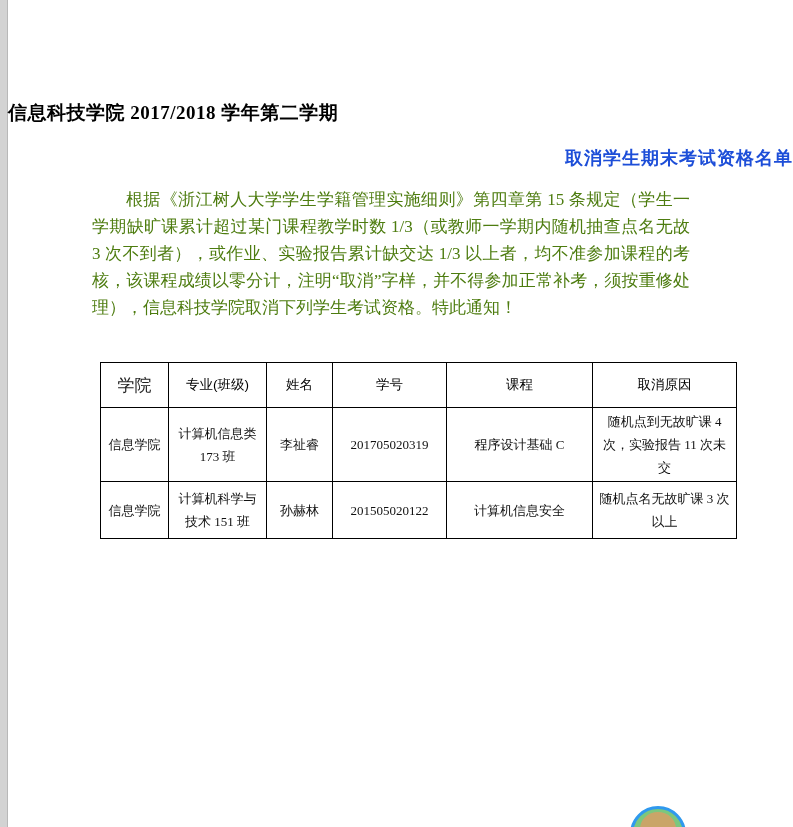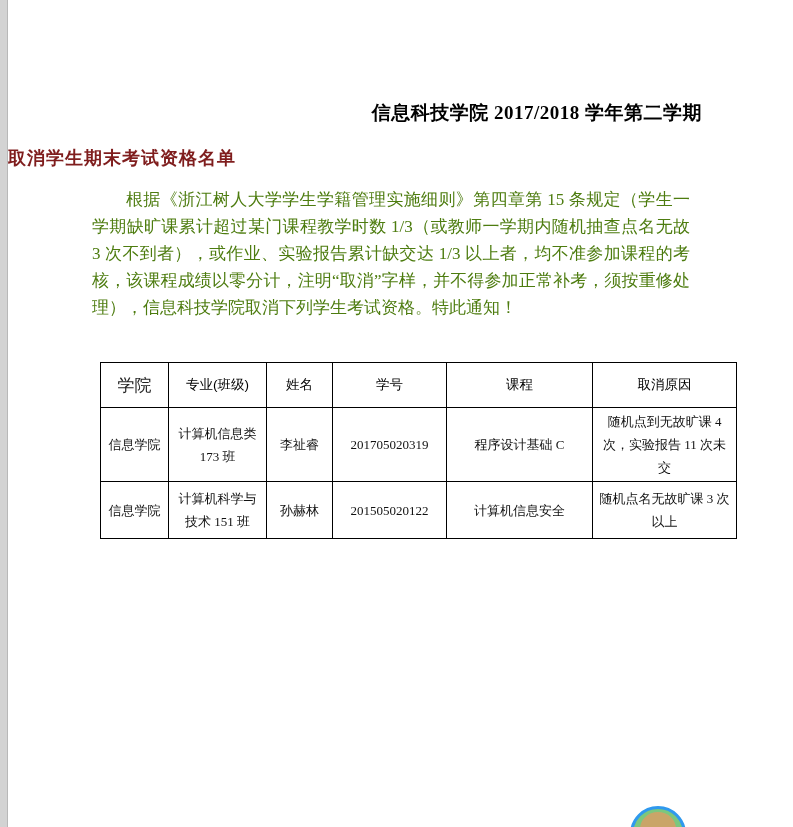--- a/index.html
+++ b/index.html
@@ -27,35 +27,35 @@
     width: 7px;
     height: 827px;
     background: #d3d3d3;
     border-right: 1px solid #b8b8b8;
   }
   .doc-title-1 {
     position: absolute;
     top: 100px;
     left: 8px;
     width: 694px;
-    text-align: right;
+    text-align: left;
     font-size: 19px;
     font-weight: bold;
     color: #000;
     letter-spacing: 0.5px;
   }
   .doc-title-2 {
     position: absolute;
     top: 146px;
     left: 8px;
     width: 785px;
-    text-align: left;
+    text-align: right;
     font-size: 18px;
     font-weight: bold;
-    color: #7f1d1d;
+    color: #1d4ed8;
     letter-spacing: 1px;
   }
   .doc-body {
     position: absolute;
     top: 186px;
     left: 92px;
     width: 598px;
     font-size: 17px;
     line-height: 27px;
     text-align: justify;

